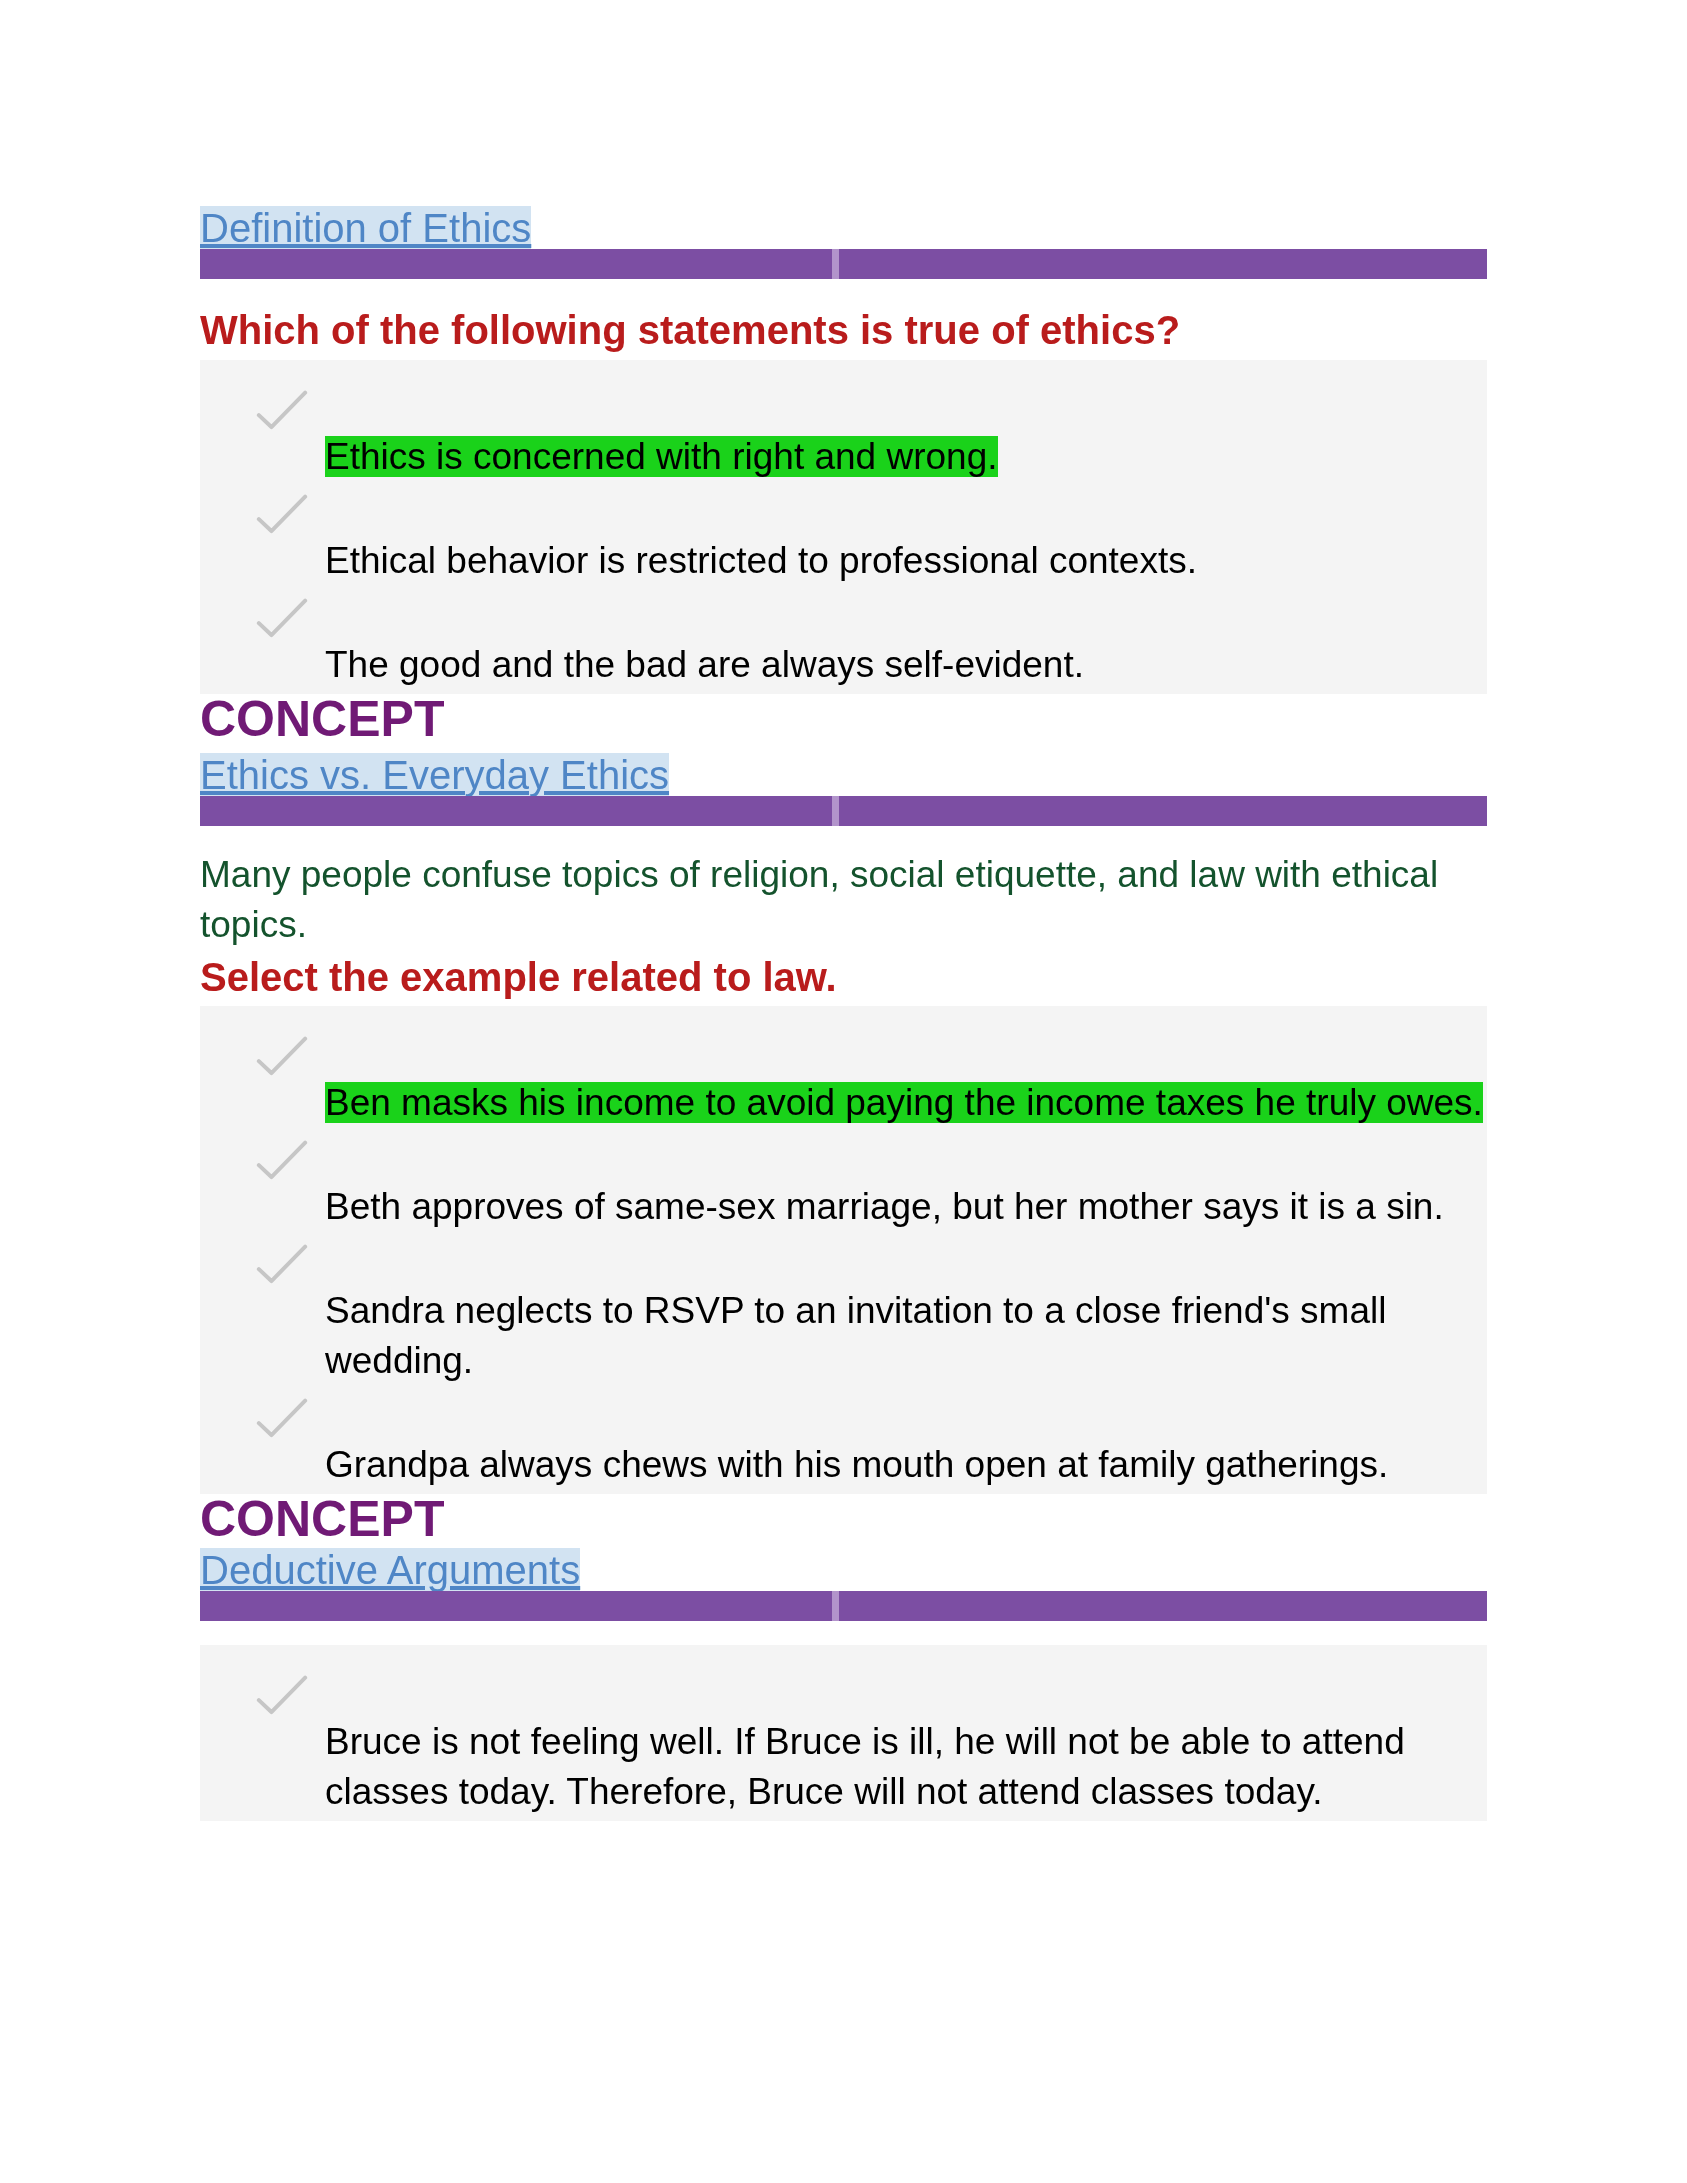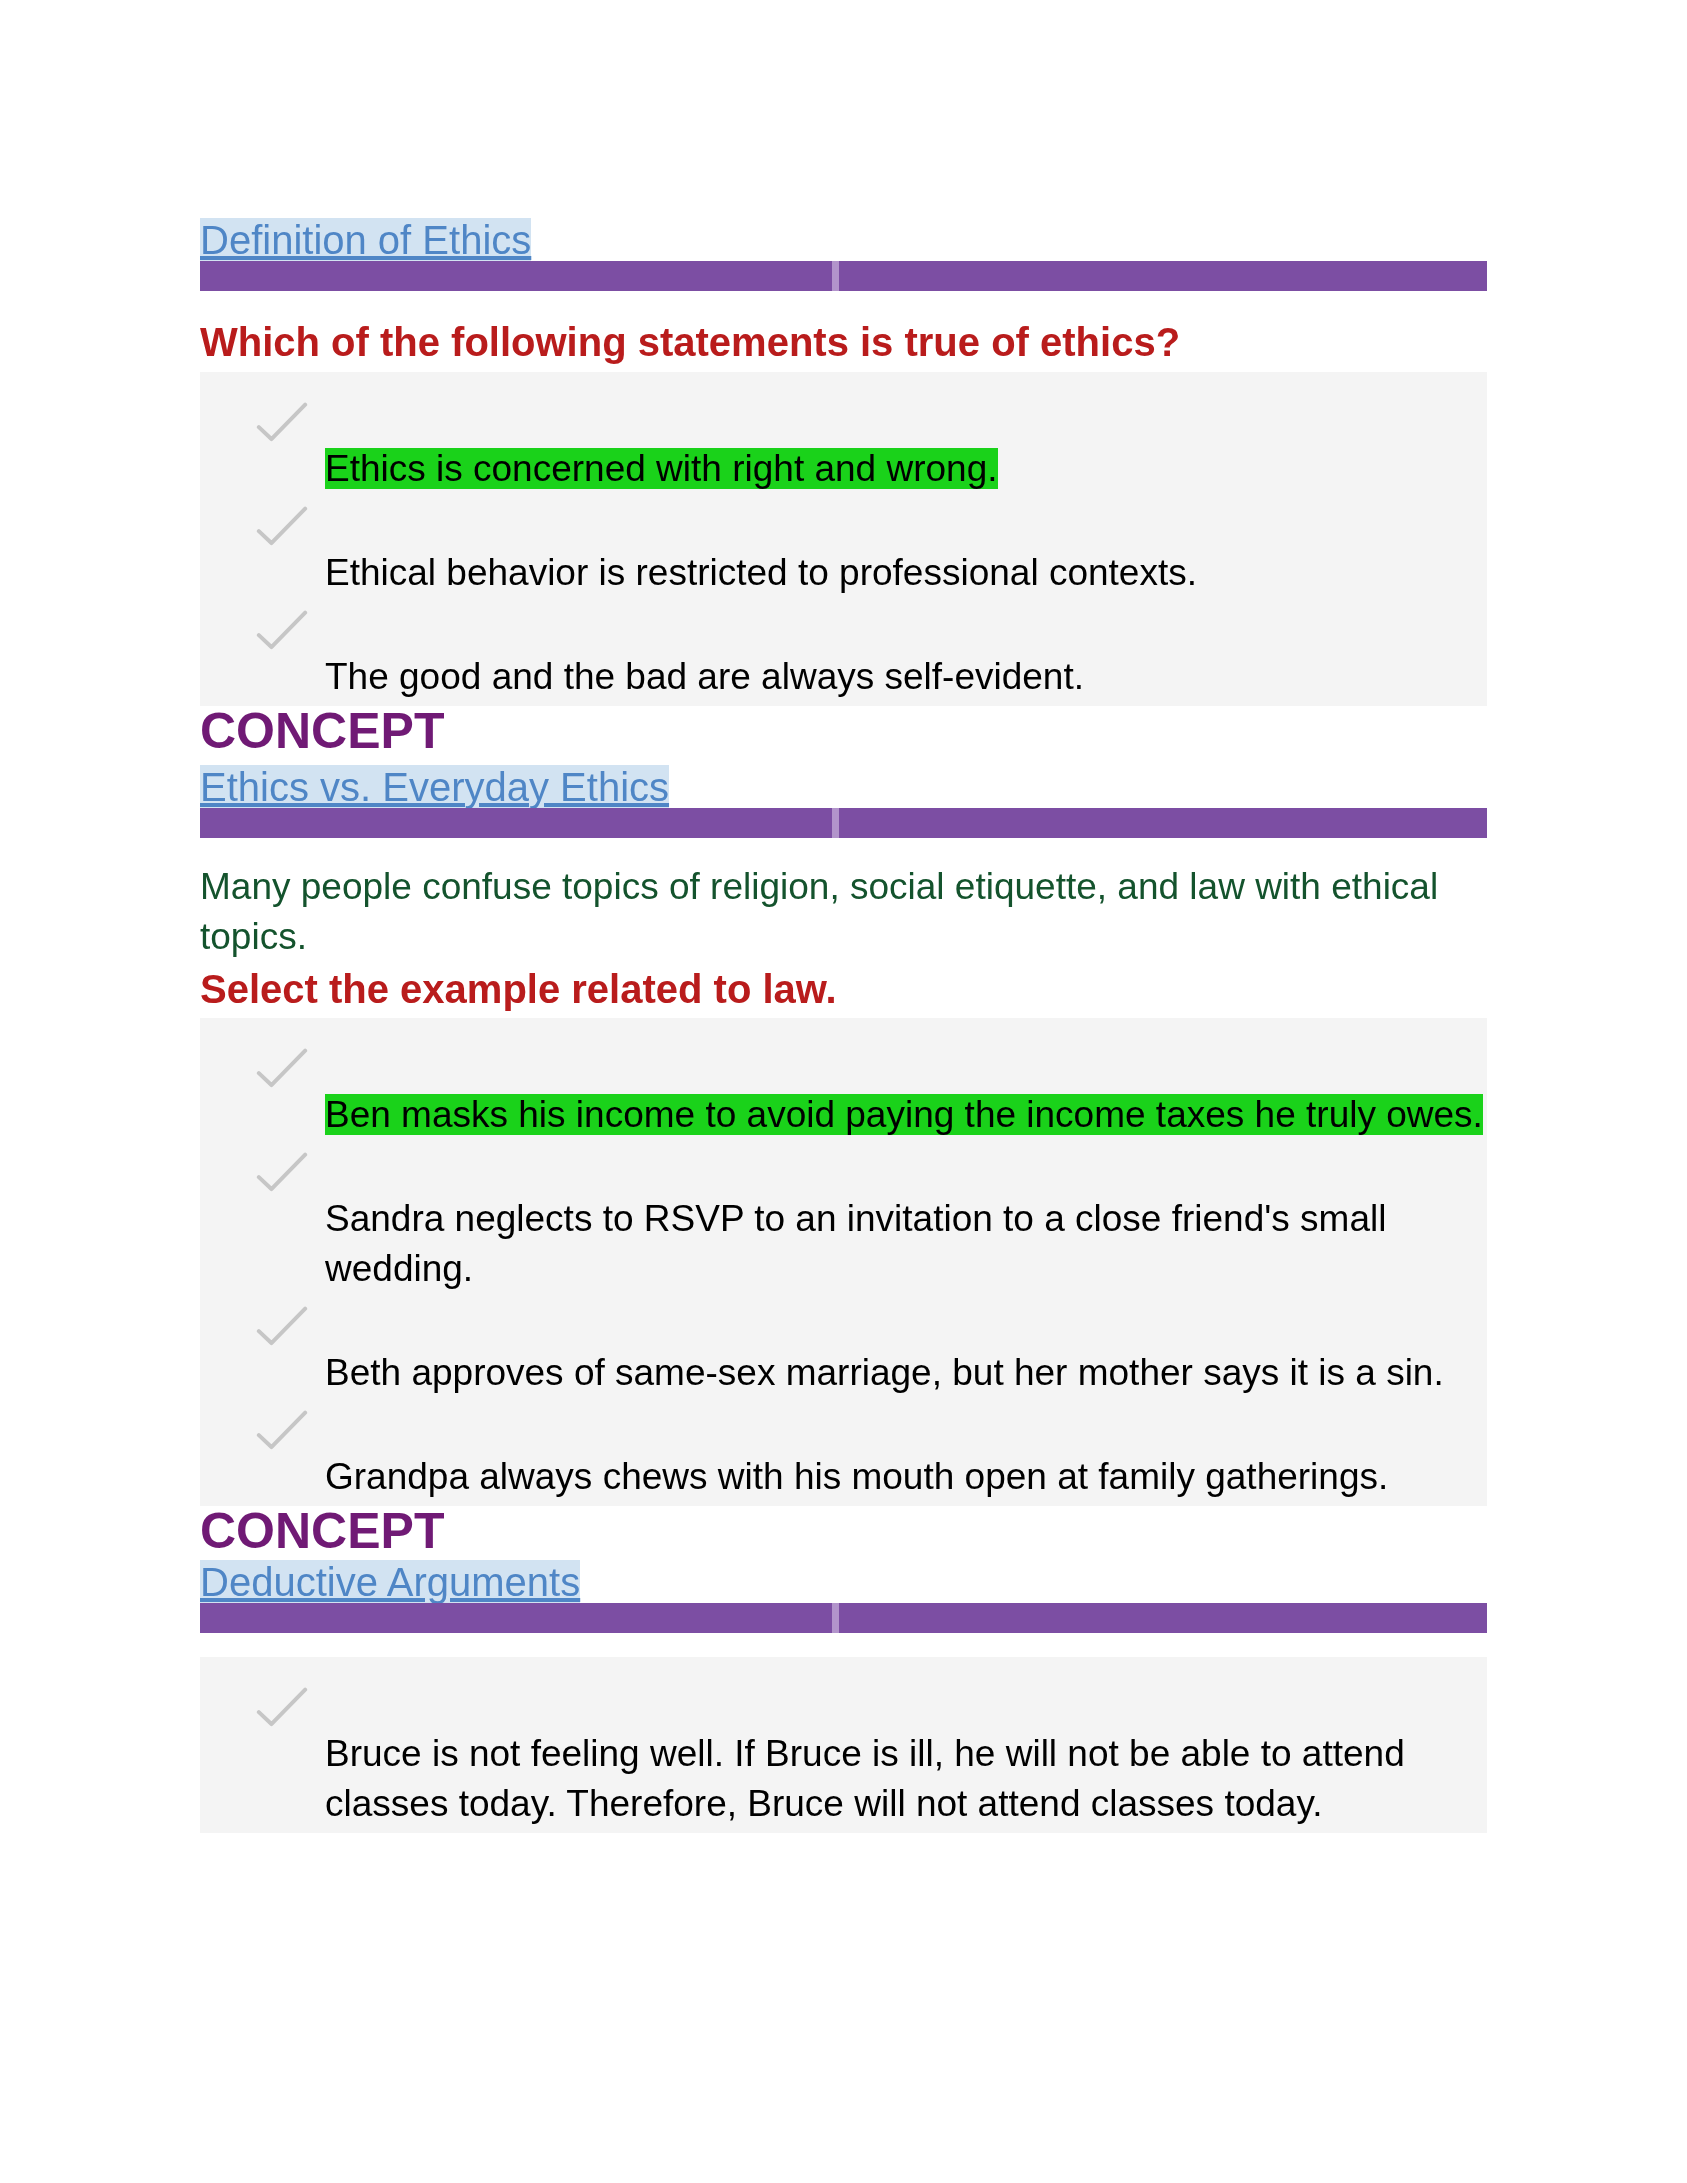--- a/index.html
+++ b/index.html
@@ -4,21 +4,21 @@
 <title>Ethics Quiz Review</title>
 <style>
   html, body { margin:0; padding:0; background:#ffffff; }
   body {
     width:1687px; height:2183px;
     font-family:"Liberation Sans", sans-serif;
   }
   .page { position:relative; width:1687px; height:2183px; overflow:hidden;
           background:#ffffff; }
 
-  .doc { position:absolute; left:200px; top:222px; width:1287px; }
+  .doc { position:absolute; left:200px; top:210px; width:1287px; }
 
   .section { position:relative; }
   .section-last { margin-top:-6px; }
 
   
   .linkrow  { height:39px; line-height:37px; }
   .qlink    { font-size:40px; color:#4f86c6; background:#d2e3f2;
               text-decoration:underline; }
 
   
@@ -101,29 +101,29 @@
               </svg>
             </span>
             <div class="body"><span class="anstxt hl">Ben masks his income to avoid paying the income taxes he truly owes.</span></div>
           </div>
           <div class="ansrow">
             <span class="mark">
               <svg class="ck" viewBox="0 0 78 68" width="52" height="45" aria-hidden="true">
                 <path d="M4 38 L23 56 L74 4" fill="none" stroke="#c6c6c6" stroke-width="6" stroke-linecap="round" stroke-linejoin="round"></path>
               </svg>
             </span>
-            <div class="body"><span class="anstxt">Sandra neglects to RSVP to an invitation to a close friend's small wedding.</span></div>
+            <div class="body"><span class="anstxt">Beth approves of same-sex marriage, but her mother says it is a sin.</span></div>
           </div>
           <div class="ansrow">
             <span class="mark">
               <svg class="ck" viewBox="0 0 78 68" width="52" height="45" aria-hidden="true">
                 <path d="M4 38 L23 56 L74 4" fill="none" stroke="#c6c6c6" stroke-width="6" stroke-linecap="round" stroke-linejoin="round"></path>
               </svg>
             </span>
-            <div class="body"><span class="anstxt">Beth approves of same-sex marriage, but her mother says it is a sin.</span></div>
+            <div class="body"><span class="anstxt">Sandra neglects to RSVP to an invitation to a close friend's small wedding.</span></div>
           </div>
           <div class="ansrow">
             <span class="mark">
               <svg class="ck" viewBox="0 0 78 68" width="52" height="45" aria-hidden="true">
                 <path d="M4 38 L23 56 L74 4" fill="none" stroke="#c6c6c6" stroke-width="6" stroke-linecap="round" stroke-linejoin="round"></path>
               </svg>
             </span>
             <div class="body"><span class="anstxt">Grandpa always chews with his mouth open at family gatherings.</span></div>
           </div>
         </div>

